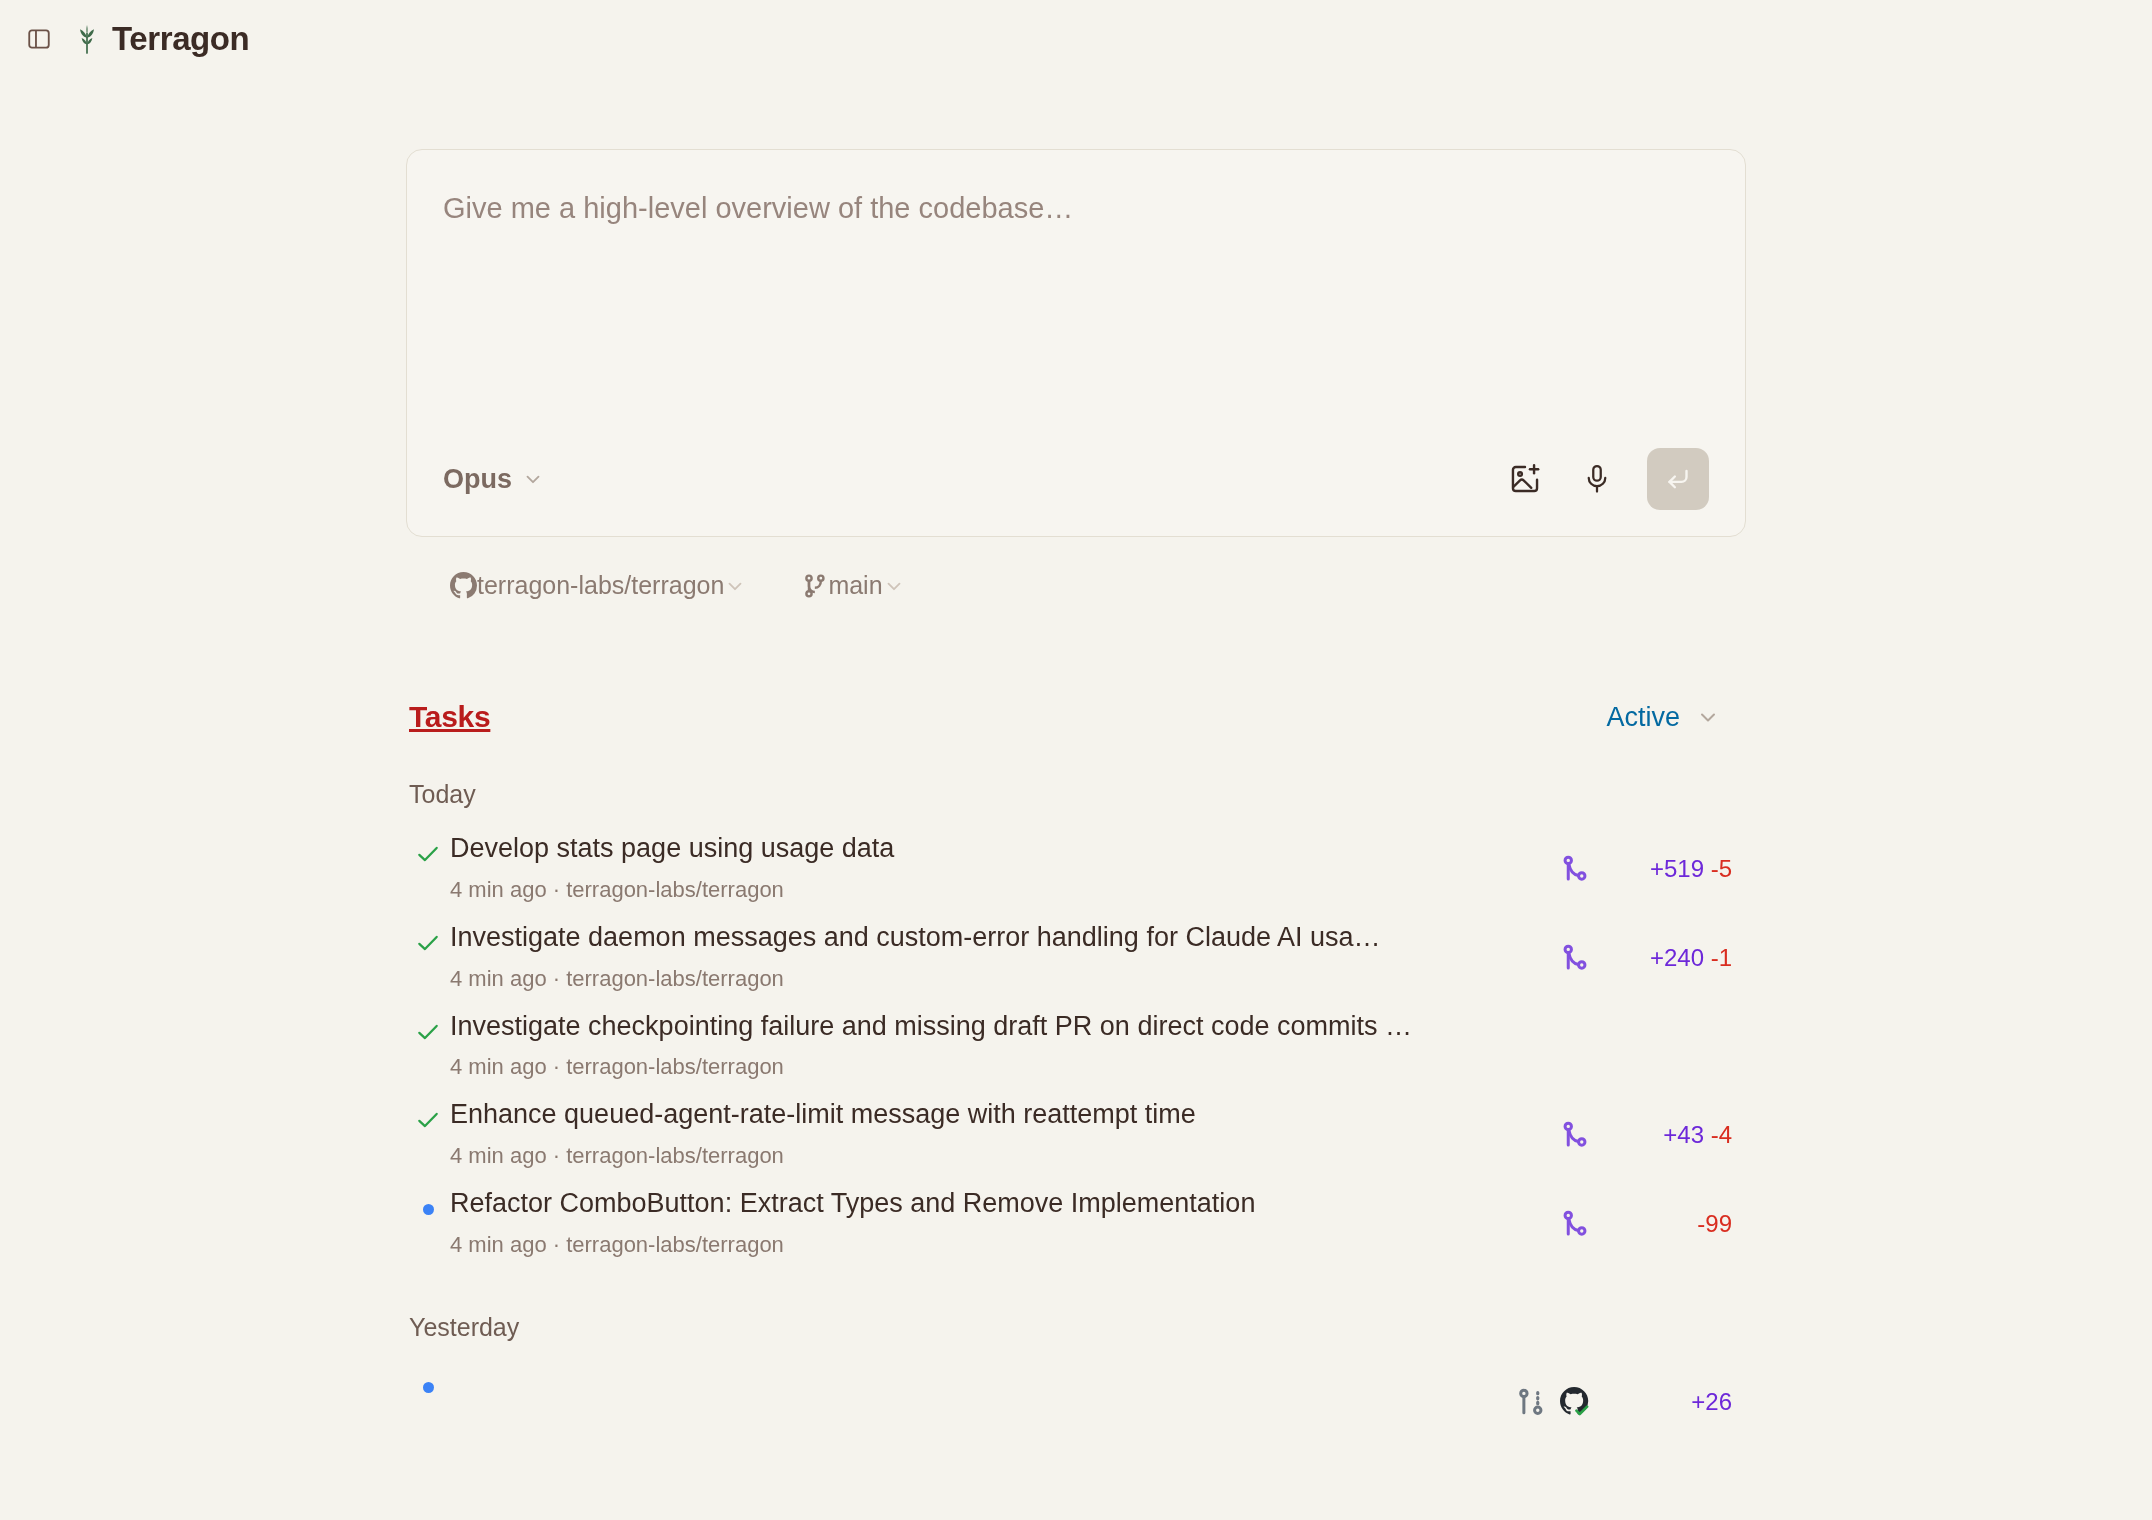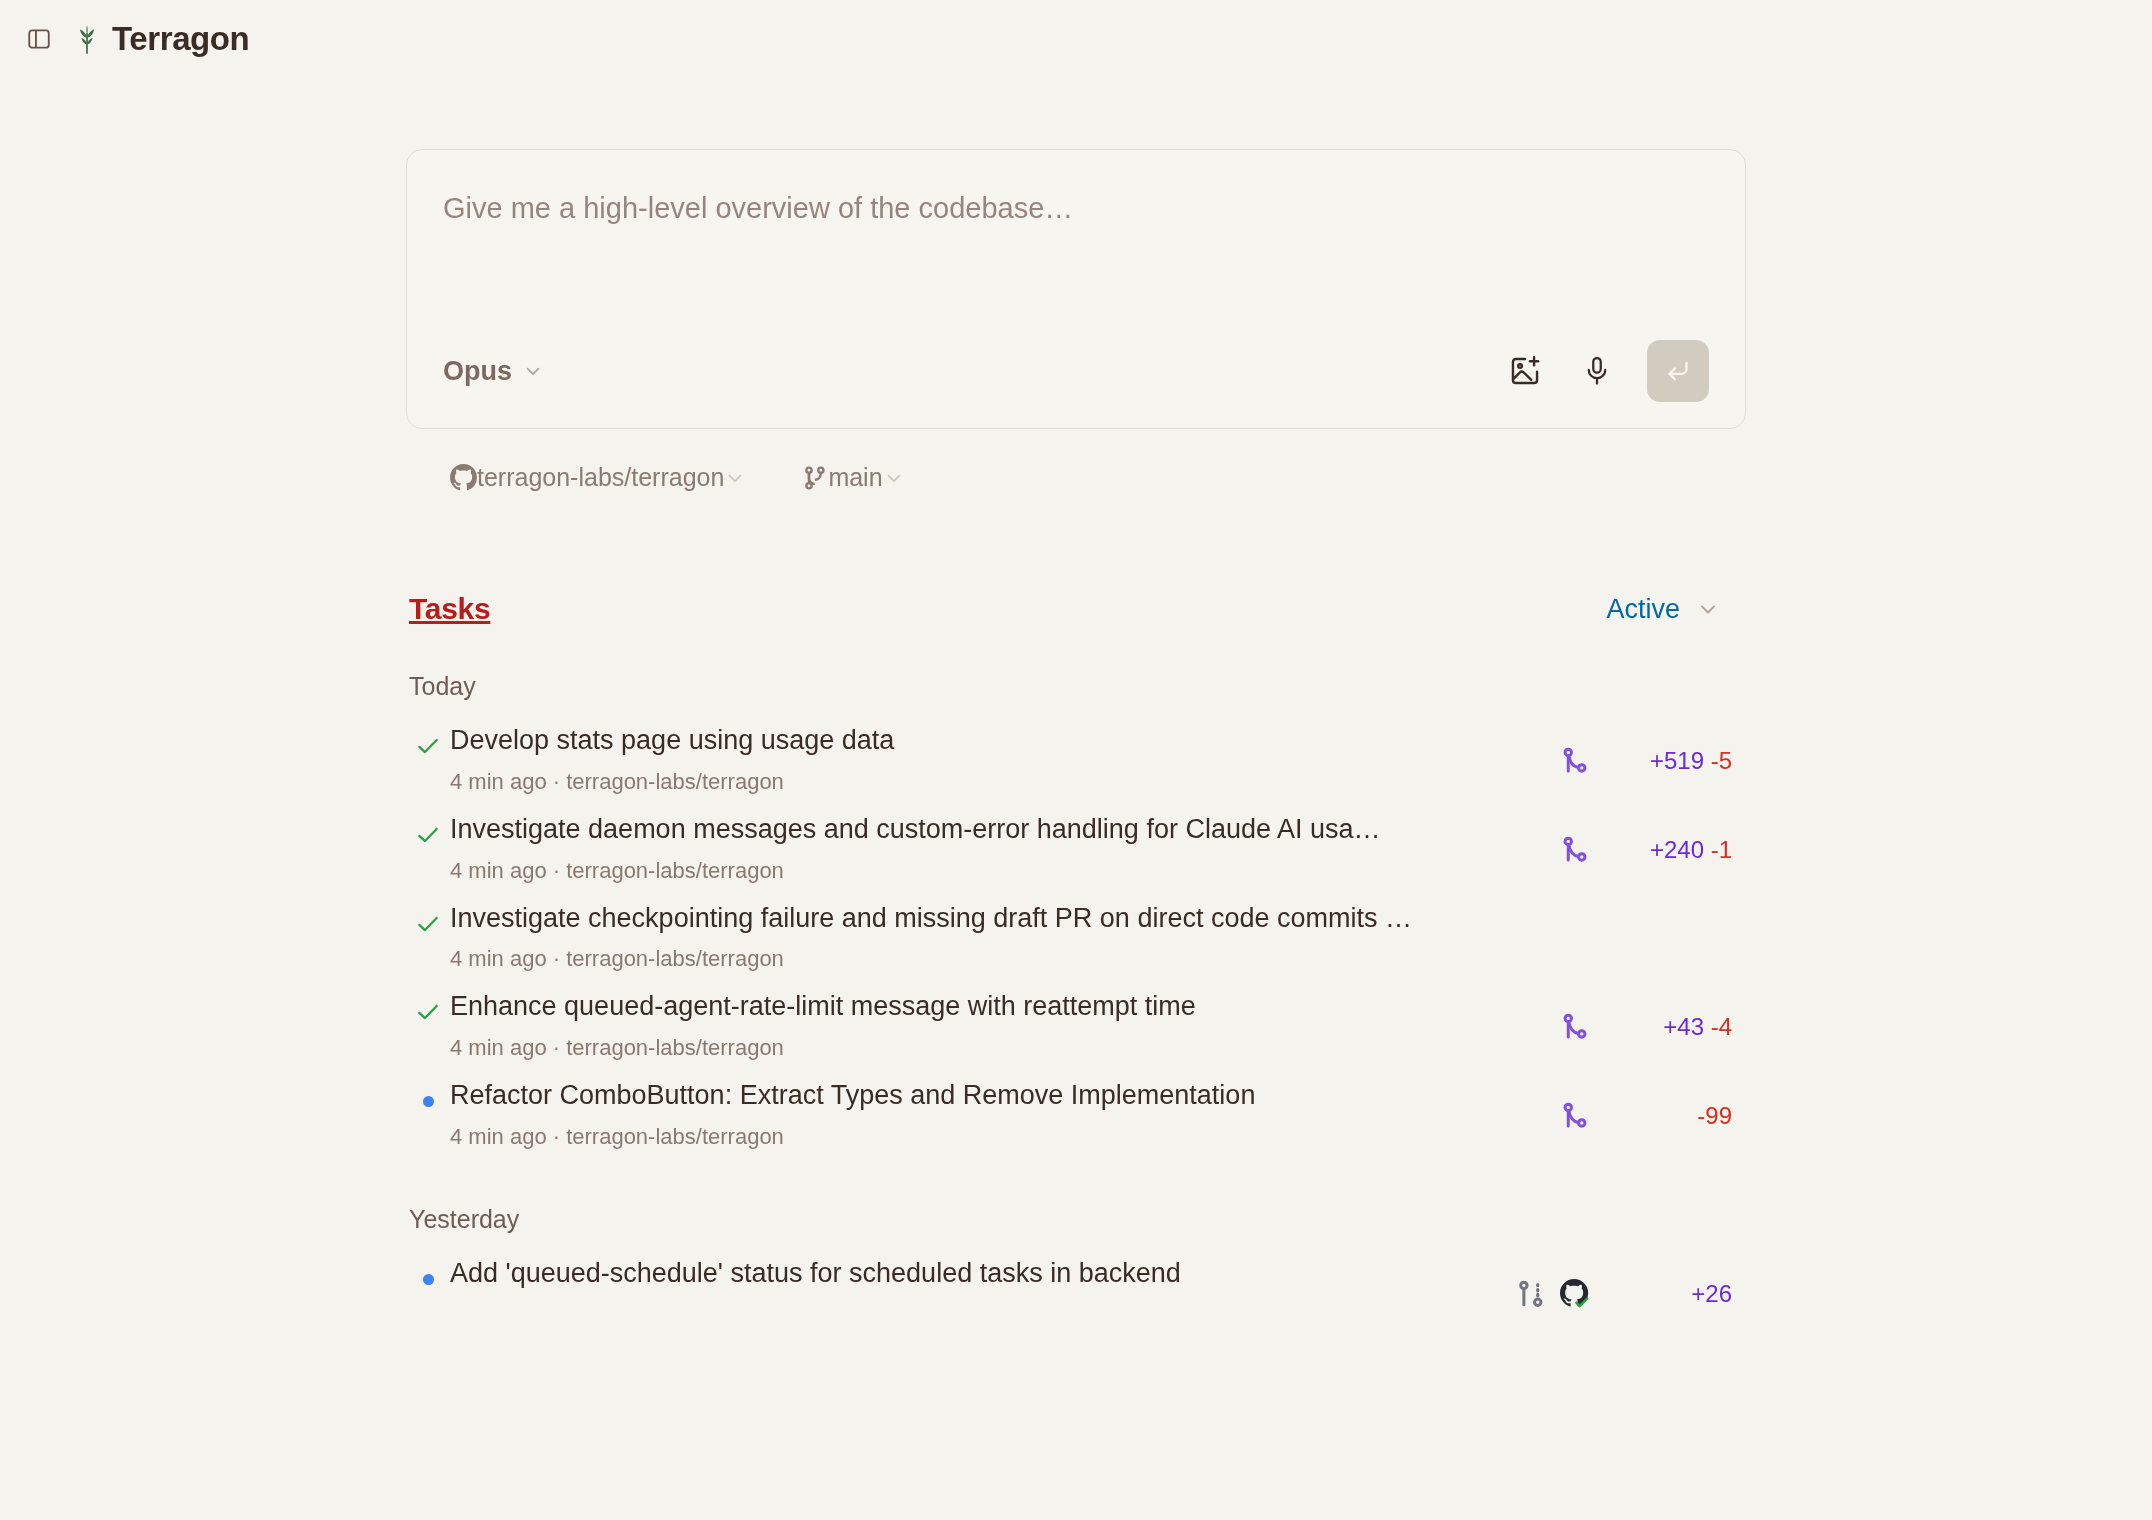--- a/index.html
+++ b/index.html
@@ -51,21 +51,21 @@
     margin: 0 auto;
     padding-top: 97px;
     box-sizing: border-box;
   }
 
   
   .composer {
     border: 1.5px solid #e3ded2;
     border-radius: 16px;
     background: #f7f5f0;
-    height: 280px;
+    height: 388px;
     box-sizing: border-box;
     padding: 40px 36px 0 36px;
     display: flex;
     flex-direction: column;
     position: relative;
   }
   .composer-placeholder {
     font-size: 29px;
     color: #97857d;
     line-height: 1.3;
@@ -430,21 +430,20 @@
           </span>
           <span class="diff"><span class="del">-99</span></span>
         </div>
       </div>
       <div class="group-label">Yesterday</div>
       <div class="task-row">
         <div class="task-status">
           <span class="dot"></span>
         </div>
         <div class="task-main">
-          <div class="task-title">Add 'queued-schedule' status for scheduled tasks in backend</div>
         </div>
         <div class="task-right">
           <span class="pr-icons">
             <svg width="30" height="30" viewBox="0 0 16 16">
               <g fill="none" stroke="#6e7781" stroke-width="1.6" stroke-linecap="round">
                 <circle cx="4.2" cy="3.4" r="1.7"></circle>
                 <path d="M4.2 5.1v8.6"></path>
                 <circle cx="11.6" cy="12.4" r="1.7"></circle>
                 <path d="M11.6 3v.6M11.6 5.6v.7M11.6 8.2v.7" stroke-width="1.7"></path>
               </g>

